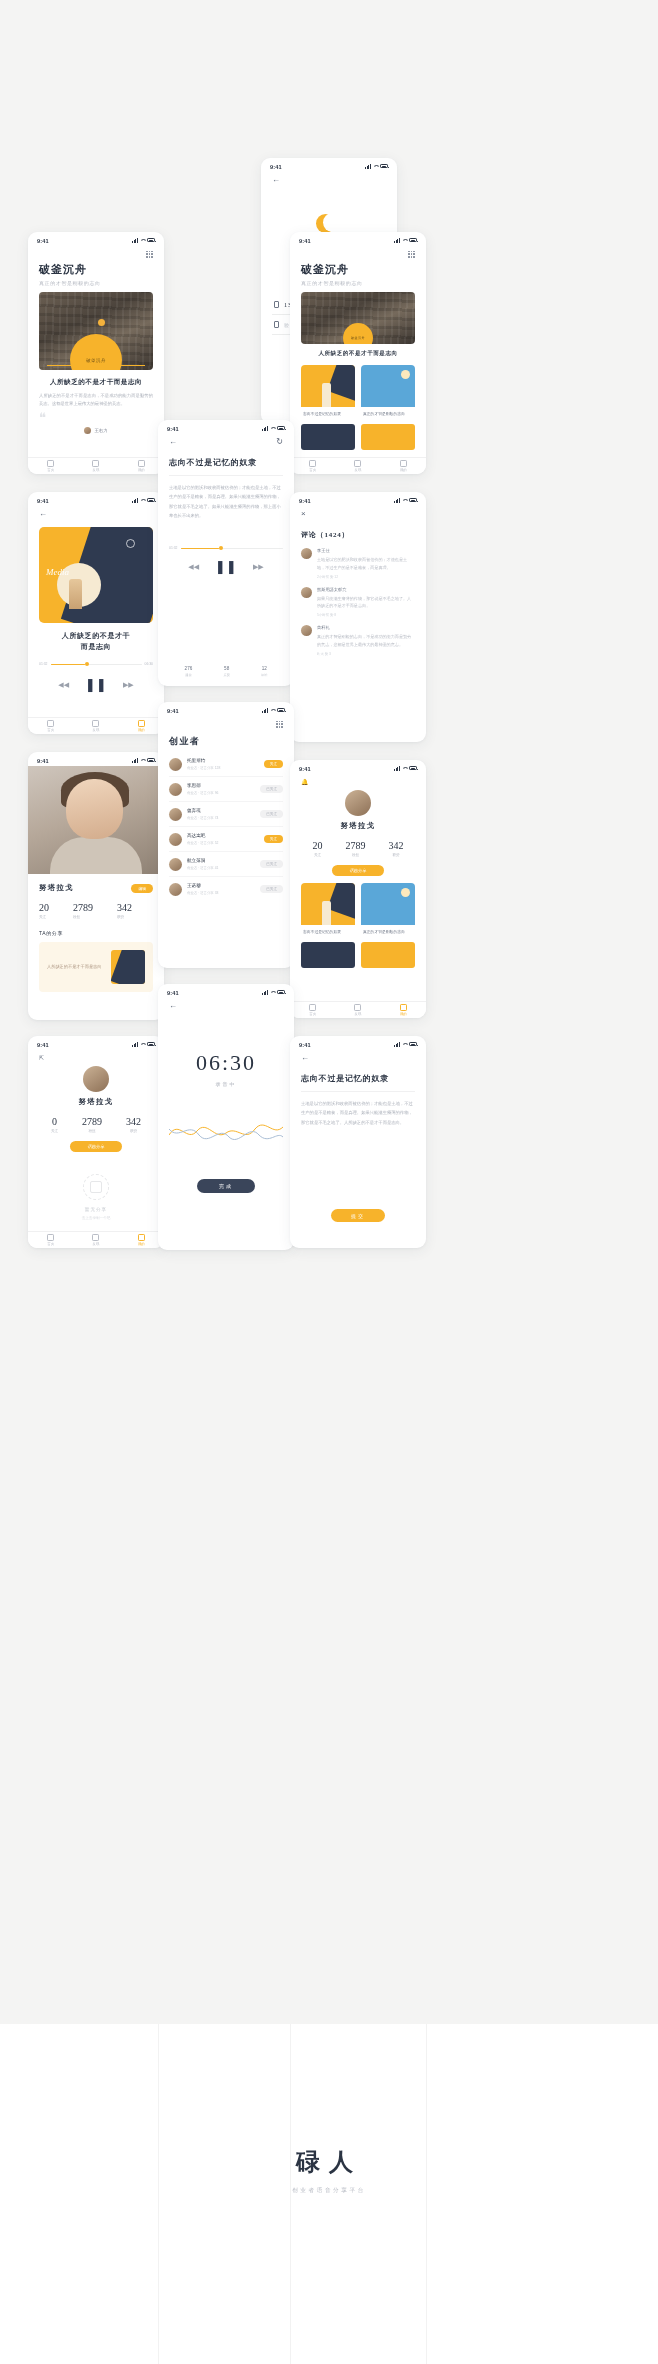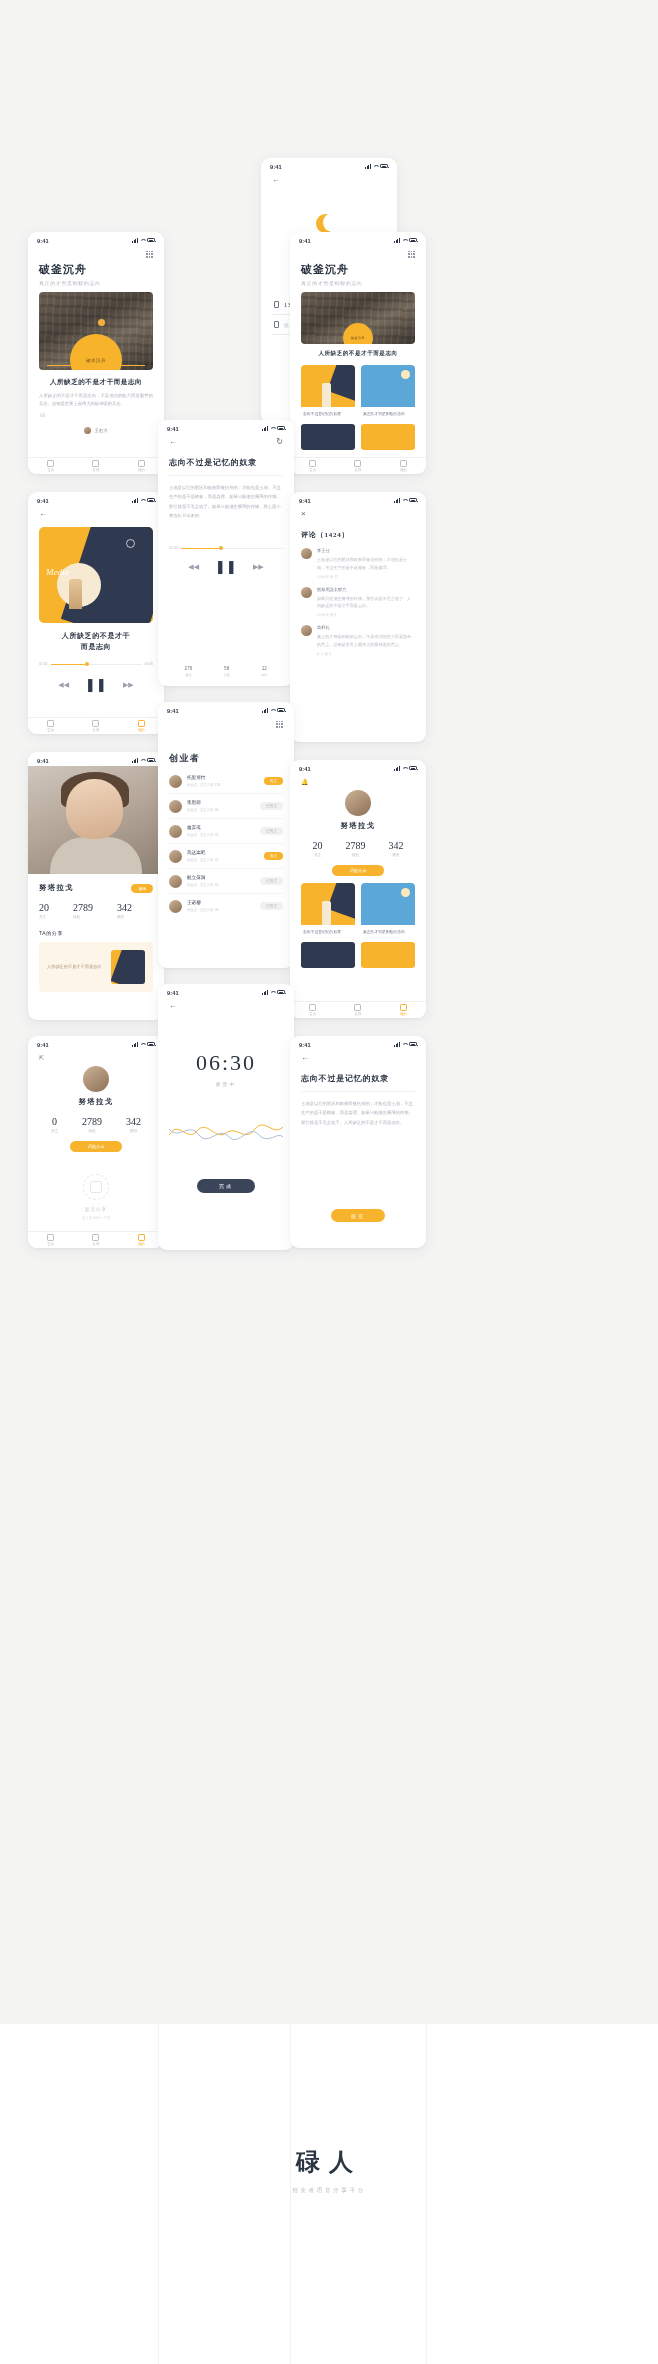--- a/index.html
+++ b/index.html
@@ -151,21 +151,21 @@
   
   .cm-t{font-family:"Liberation Serif",serif;font-size:7px;font-weight:700;color:#2b3443;margin-top:8px;letter-spacing:.8px;}
   .cm{display:flex;gap:5px;margin-top:8px;}
   .cm-av{width:11px;height:11px;border-radius:50%;flex:none;background:linear-gradient(145deg,#cbb296,#8d7056);}
   .cm-b{flex:1;}
   .cm-n{font-size:4.2px;color:#6d7585;}
   .cm-x{font-size:4.1px;color:#b4b8c1;line-height:1.9;margin-top:3px;}
   .cm-m{font-size:3.4px;color:#cfd3d9;margin-top:3px;}
 
   
-  .cl-t{font-family:"Liberation Serif",serif;font-size:9px;font-weight:700;color:#2b3443;margin-top:20px;letter-spacing:1.4px;}
+  .cl-t{font-family:"Liberation Serif",serif;font-size:9px;font-weight:700;color:#2b3443;margin-top:3px;letter-spacing:1.4px;}
   .cl{display:flex;align-items:center;gap:5px;padding:5.5px 0;border-bottom:.5px solid #f4f4f5;}
   .cl-av{width:13px;height:13px;border-radius:50%;flex:none;background:linear-gradient(145deg,#cbb296,#8d7056);}
   .cl-b{flex:1;min-width:0;}
   .cl-n{font-size:4.6px;color:#2b3443;}
   .cl-d{font-size:3.4px;color:#c3c7ce;margin-top:2.5px;}
   .cl-btn{font-size:3.6px;color:#fff;background:#f7b32b;border-radius:5px;padding:2px 6px;flex:none;cursor:pointer;}
   .cl-btn.gray{background:#f1f1f2;color:#a8adb7;}
 
   
   .rec-t{font-family:"Liberation Serif",serif;font-size:22px;font-weight:400;color:#2b3443;

